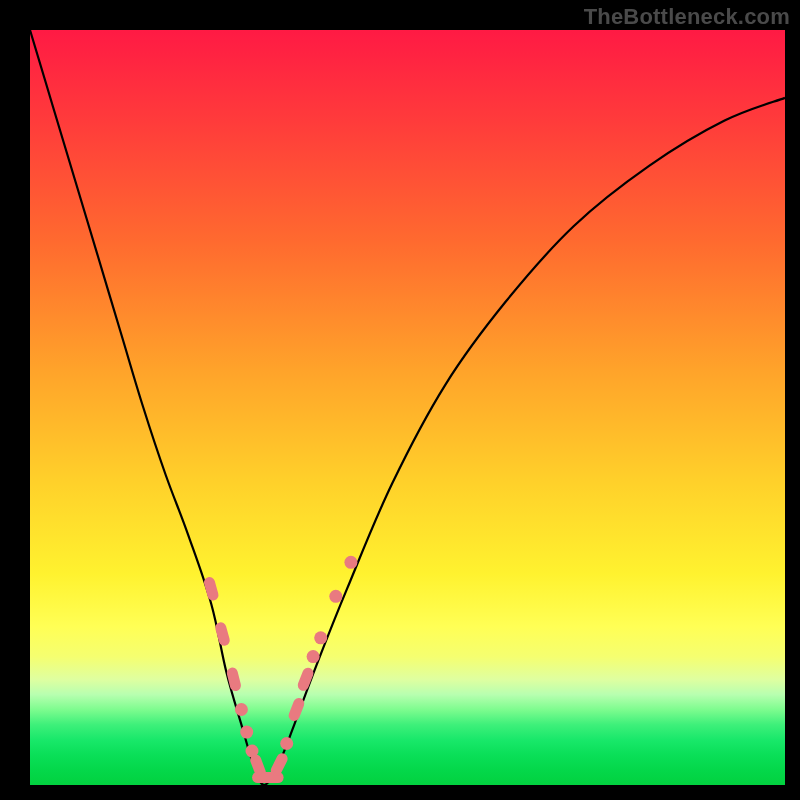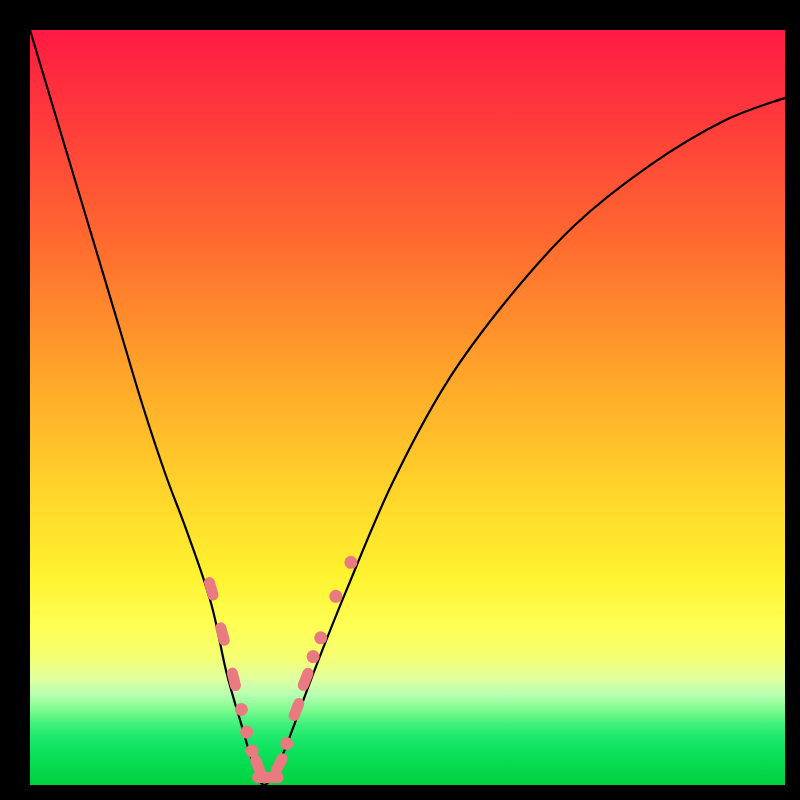--- a/index.html
+++ b/index.html
@@ -90,14 +90,15 @@
           <rect x="263.6" y="643.8" width="24" height="11" rx="5.5" transform="rotate(-68.7 275.6 649.3)"></rect>
           <circle cx="283.1" cy="626.6" r="6.5"></circle>
           <circle cx="290.7" cy="607.8" r="6.5"></circle>
           <circle cx="305.8" cy="566.3" r="6.5"></circle>
           <circle cx="320.9" cy="532.3" r="6.5"></circle>
         </g>
     </svg>
 
   </div>
 
+  <div class="watermark">TheBottleneck.com</div>
 
 </div>
 
 </body></html>

